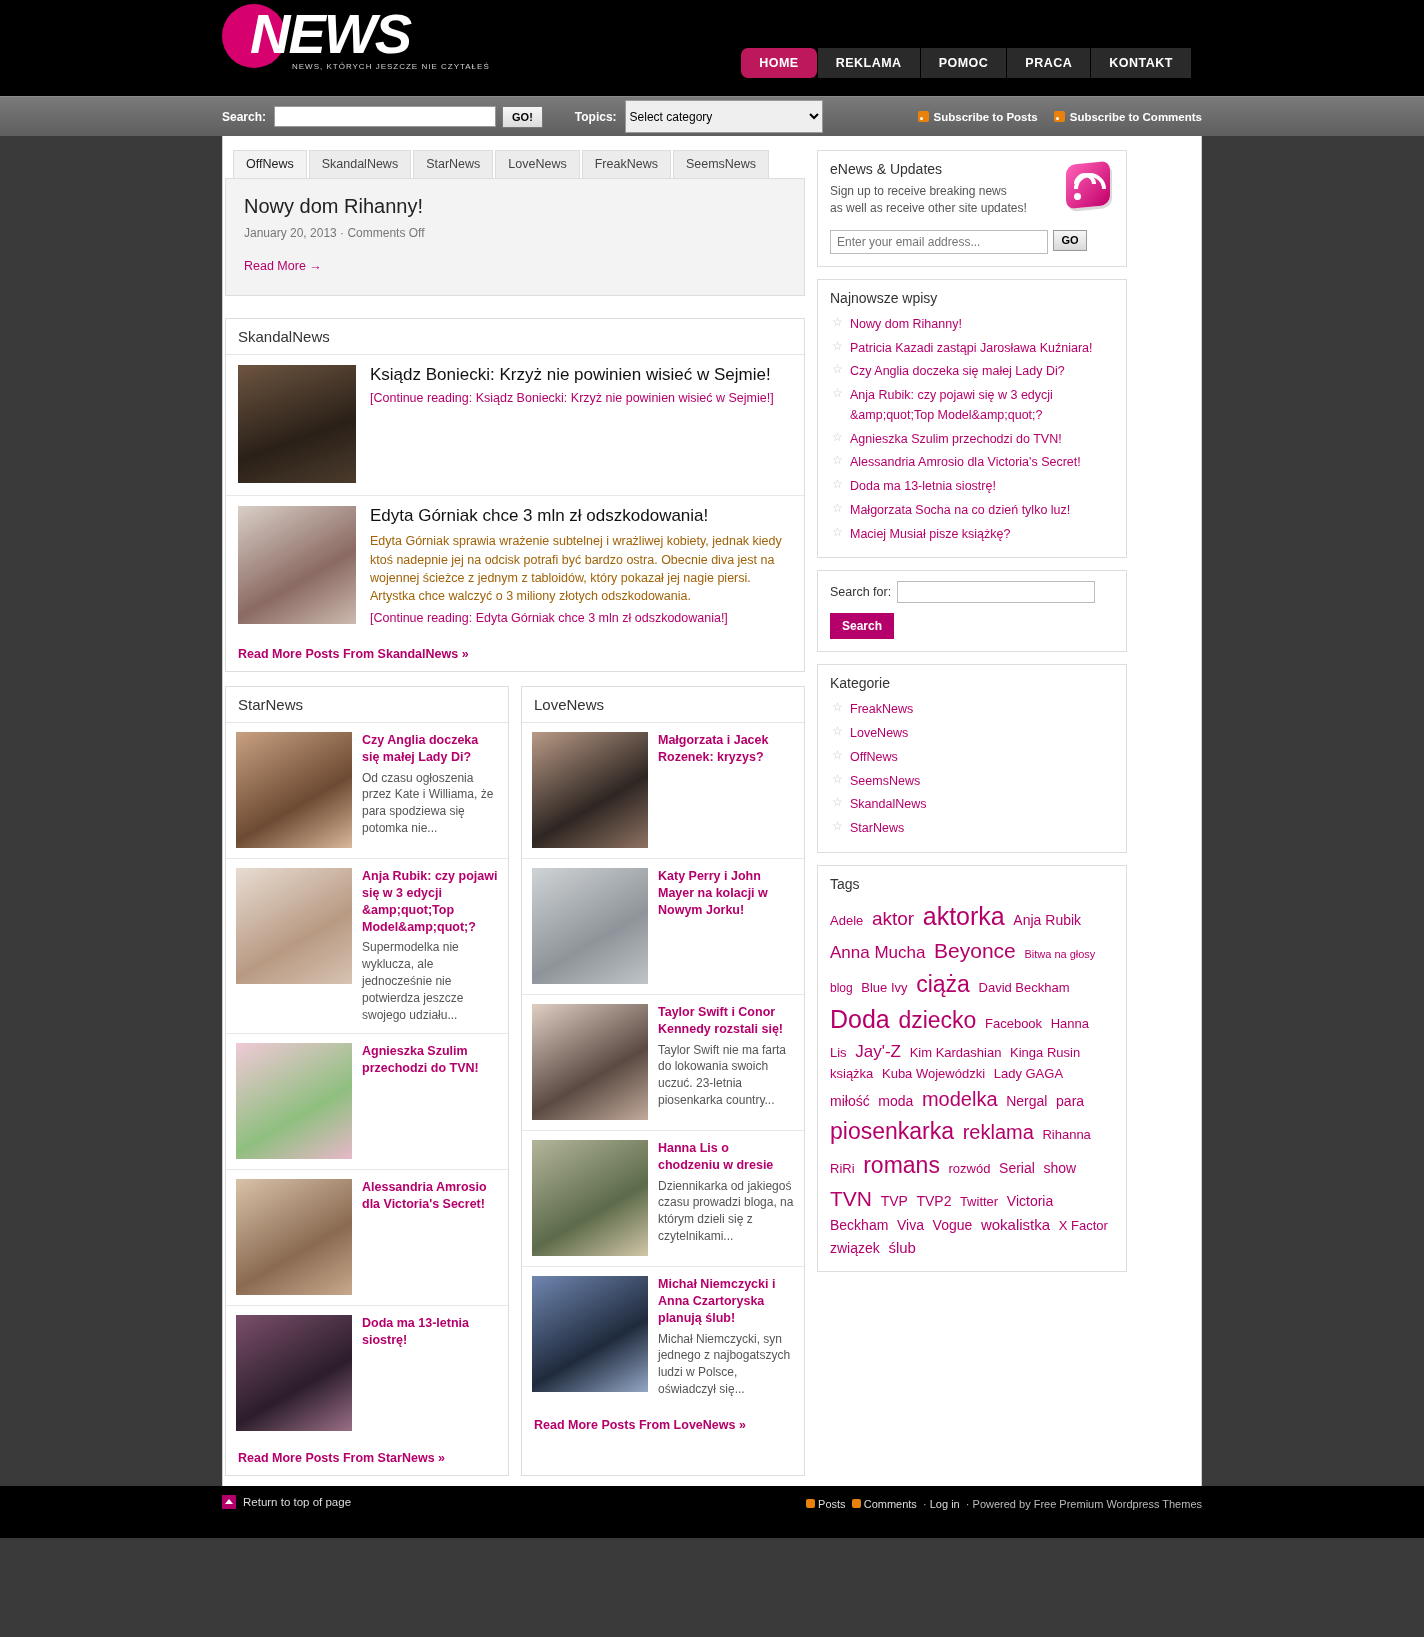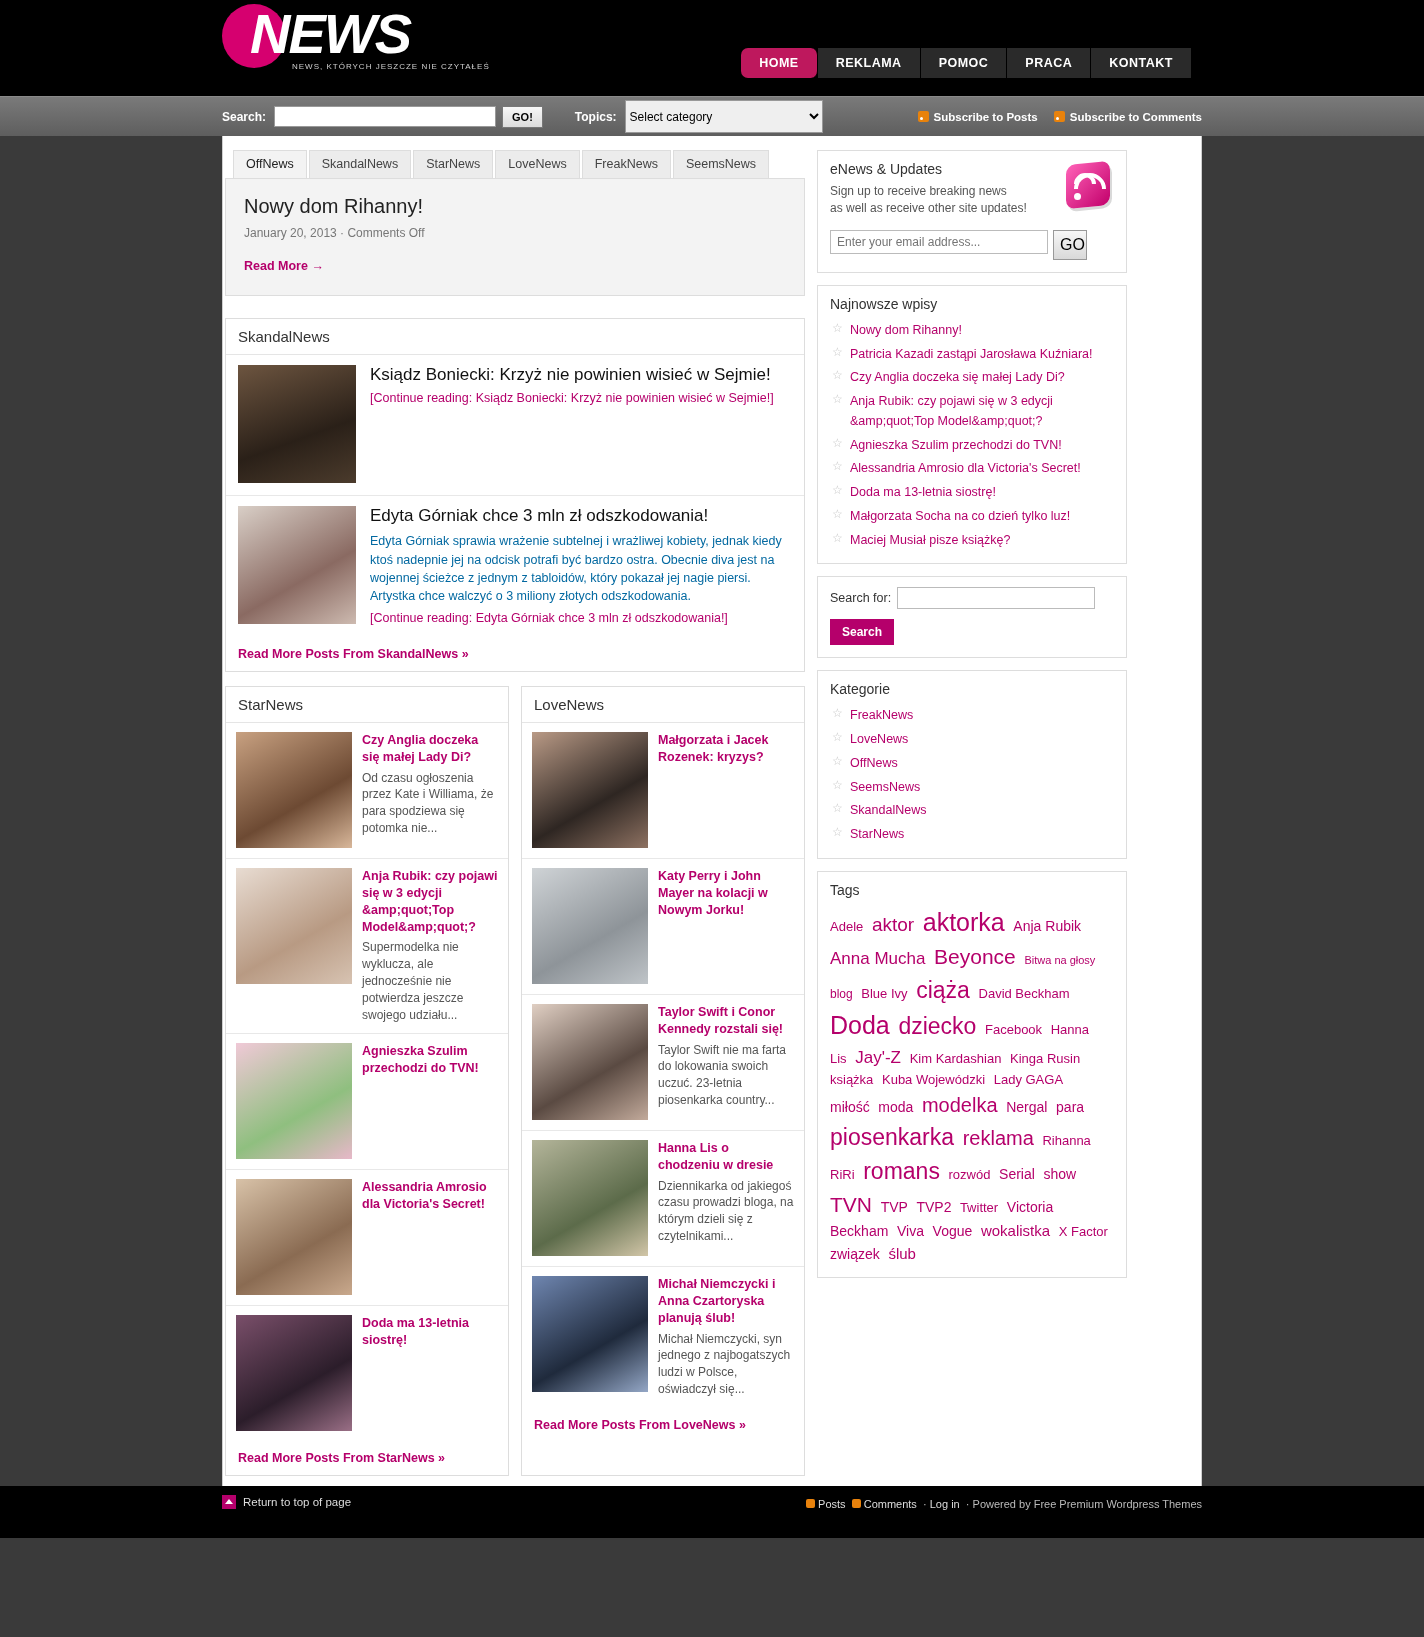--- a/index.html
+++ b/index.html
@@ -188,21 +188,20 @@
   }
   .feature-meta {
     font-size:12px;
     color:#777;
     margin-bottom:18px;
   }
   .read-more {
     color:#b5006b;
     font-size:12.5px;
     text-decoration:none;
-    font-weight:bold;
   }
   
   .section {
     border:1px solid #ddd;
     margin-bottom:14px;
   }
   .section h3 {
     margin:0;
     font-size:15px;
     font-weight:normal;
@@ -233,21 +232,21 @@
   }
   .post-cont {
     color:#b5006b;
     font-size:12.5px;
     text-decoration:none;
     display:block;
     margin-top:6px;
   }
   .post-text {
     font-size:12.5px;
-    color:#0369a1;
+    color:#a16207;
     line-height:1.45;
     margin:0;
   }
   .more-link {
     display:block;
     padding:10px 12px;
     color:#b5006b;
     font-weight:bold;
     font-size:12.5px;
     text-decoration:none;
@@ -315,25 +314,25 @@
     gap:5px;
   }
   .enews-form input {
     width:218px; height:24px;
     border:1px solid #bbb;
     font-size:12px;
     padding:2px 6px;
     color:#666;
   }
   .enews-form button {
-    width:34px; height:30px;
+    width:34px; height:21px;
     background:linear-gradient(#f7f7f7,#d9d9d9);
     border:1px solid #999;
-    font-size:16px;
-    font-weight:normal;
+    font-size:11px;
+    font-weight:bold;
     cursor:pointer;
   }
   .rss-badge {
     position:absolute;
     right:10px; top:8px;
     width:56px; height:52px;
   }
   .rss-badge .sq {
     position:absolute;
     left:6px; top:4px;

